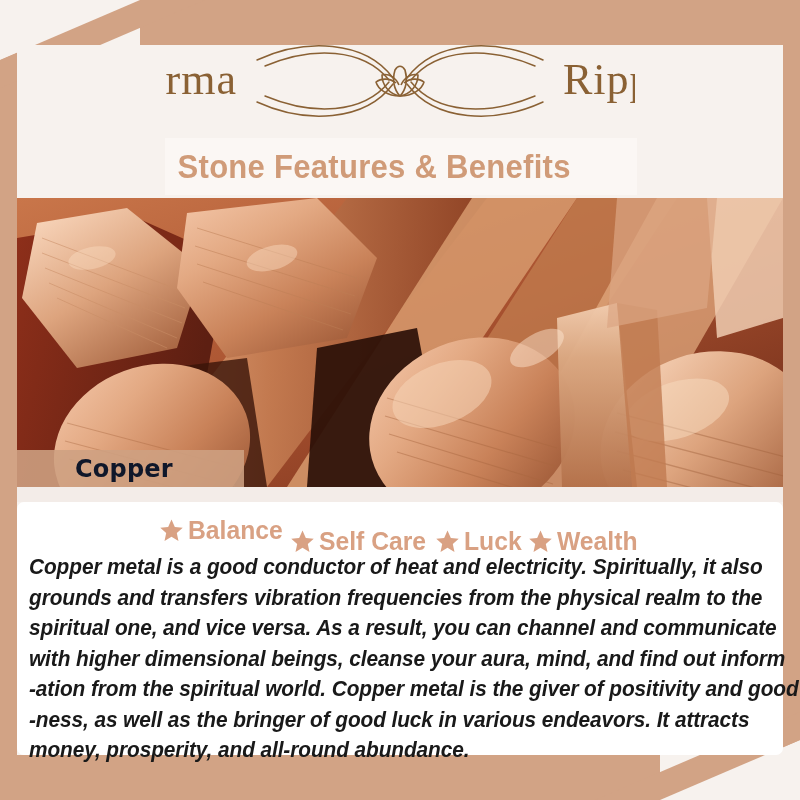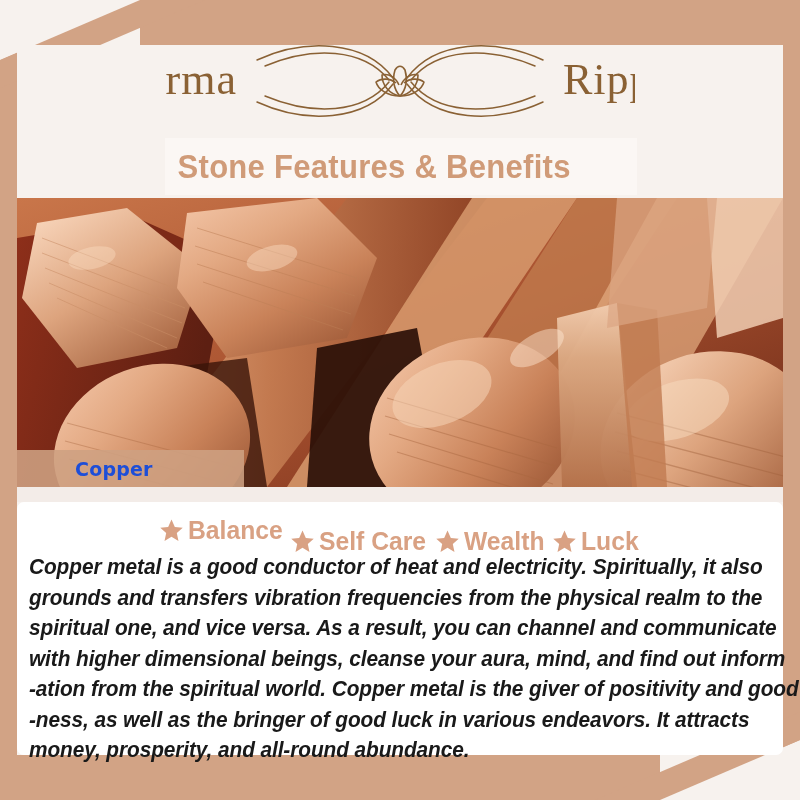--- a/index.html
+++ b/index.html
@@ -119,22 +119,22 @@
     width: 227px;
     height: 37px;
     background: rgba(206, 160, 130, 0.88);
     z-index: 4;
     display: flex;
     align-items: center;
   }
   .name-bar-text {
     font-family: "DejaVu Sans", sans-serif;
     font-weight: bold;
-    font-size: 19px;
-    color: #1d4ed8;
+    font-size: 24px;
+    color: #0f172a;
     margin-left: 58px;
     letter-spacing: 0.2px;
   }
 
   
   .gap-band {
     position: absolute;
     left: 17px;
     top: 487px;
     width: 766px;
@@ -386,28 +386,28 @@
           <polygon points="12,1.5 15.2,8.6 22.8,9.4 17.1,14.5 18.7,22 12,18.1 5.3,22 6.9,14.5 1.2,9.4 8.8,8.6" fill="#d9a183"></polygon>
         </svg>
         <span class="benefit-label">Self Care</span>
       </span>
 
 
       <span class="benefit">
         <svg class="benefit-star" viewBox="0 0 24 24">
           <polygon points="12,1.5 15.2,8.6 22.8,9.4 17.1,14.5 18.7,22 12,18.1 5.3,22 6.9,14.5 1.2,9.4 8.8,8.6" fill="#d9a183"></polygon>
         </svg>
-        <span class="benefit-label">Wealth</span>
+        <span class="benefit-label">Luck</span>
       </span>
 
       <span class="benefit">
         <svg class="benefit-star" viewBox="0 0 24 24">
           <polygon points="12,1.5 15.2,8.6 22.8,9.4 17.1,14.5 18.7,22 12,18.1 5.3,22 6.9,14.5 1.2,9.4 8.8,8.6" fill="#d9a183"></polygon>
         </svg>
-        <span class="benefit-label">Luck</span>
+        <span class="benefit-label">Wealth</span>
       </span>
 
     </div>
 
     <div class="body-copy">
       <div class="body-line">Copper metal is a good conductor of heat and electricity. Spiritually, it also</div>
       <div class="body-line">grounds and transfers vibration frequencies from the physical realm to the</div>
       <div class="body-line">spiritual one, and vice versa. As a result, you can channel and communicate</div>
       <div class="body-line">with higher dimensional beings, cleanse your aura, mind, and find out inform</div>
       <div class="body-line">-ation from the spiritual world. Copper metal is the giver of positivity and good</div>

